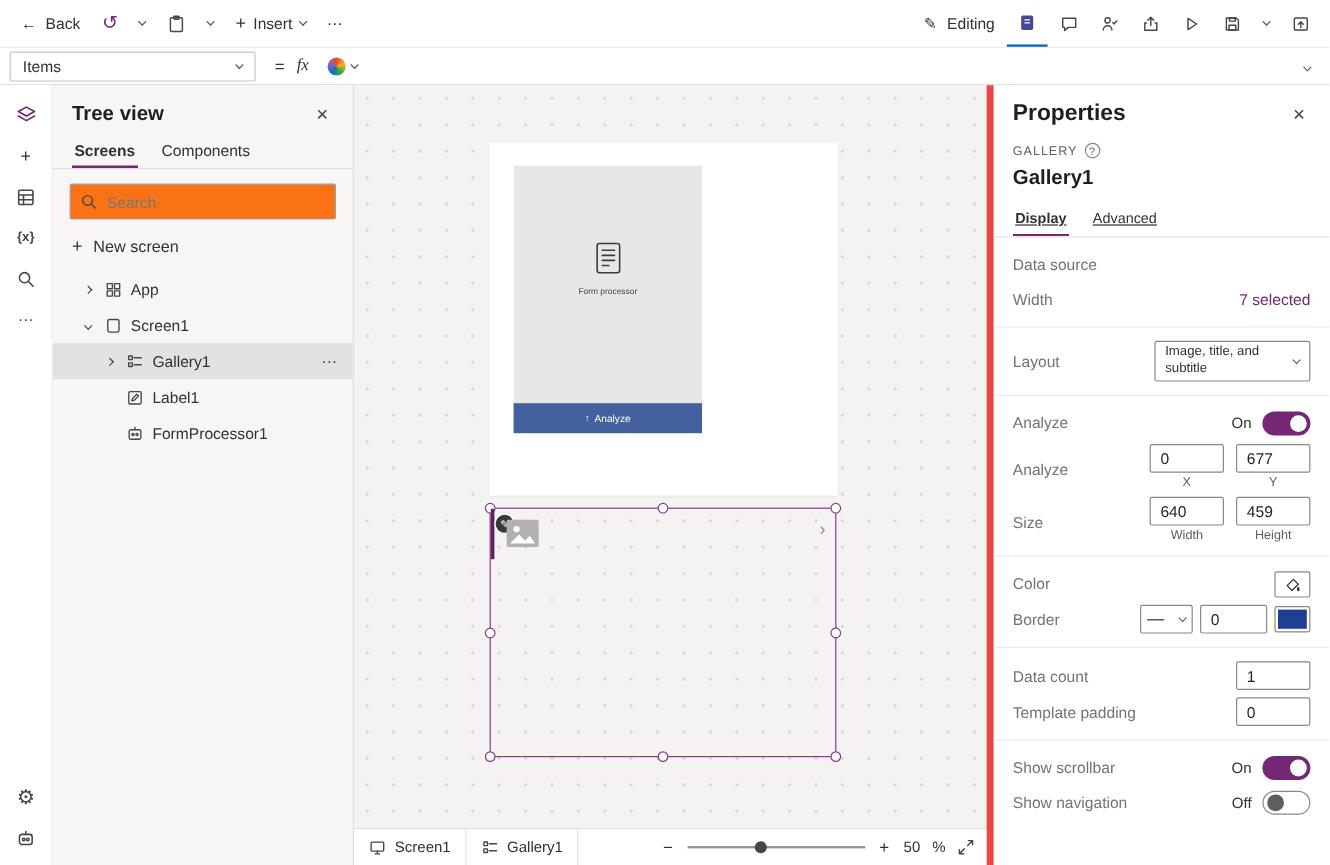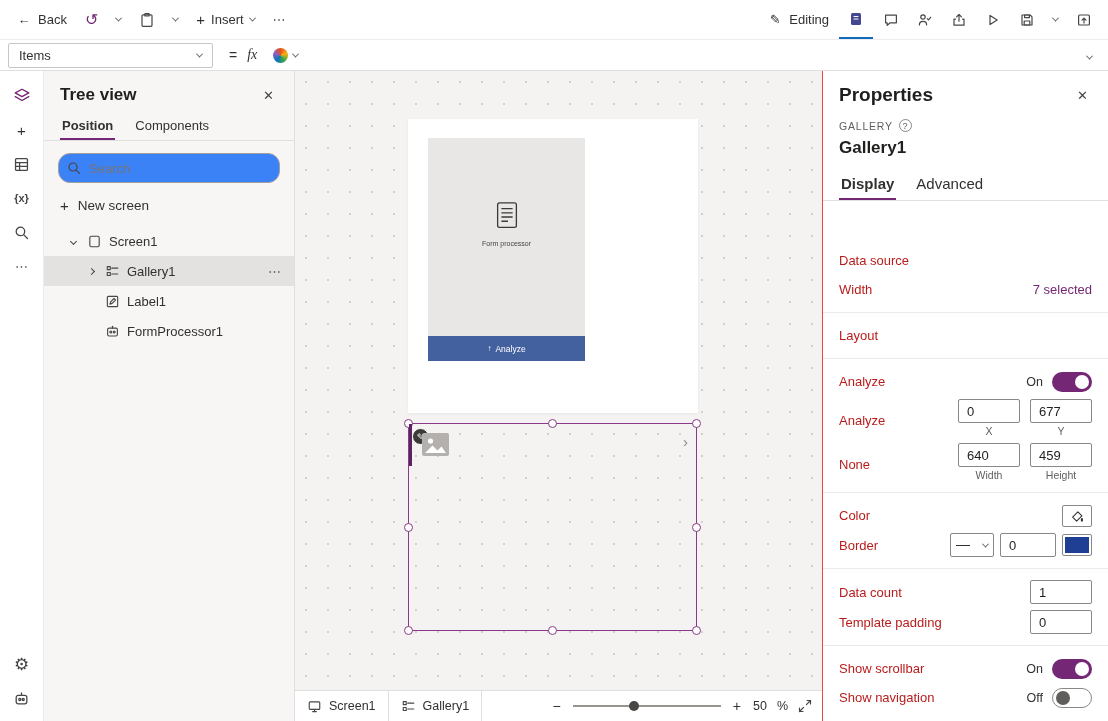--- a/index.html
+++ b/index.html
@@ -49,21 +49,21 @@
 
   
   .treepanel { flex:0 0 251px; background:#f7f6f5; border-right:1px solid #e1dfdd; display:flex; flex-direction:column; }
   .tp-head { display:flex; align-items:center; justify-content:space-between; padding:14px 16px 6px; }
   .tp-title { font-size:17px; font-weight:700; color:#201f1e; }
   .close-btn { font-size:13px; color:#484644; cursor:pointer; padding:2px 4px; }
   .tp-tabs { display:flex; gap:18px; padding:0 16px; border-bottom:1px solid #e1dfdd; }
   .ttab { padding:7px 2px; font-size:13px; cursor:pointer; color:#323130; }
   .ttab.active { font-weight:700; box-shadow:inset 0 -2px 0 #742774; }
   .tp-search { position:relative; margin:12px 14px 6px; }
-  .tp-search input { width:100%; height:30px; border:1px solid #a19f9d; border-radius:12px; background:#3b82f6; padding:0 8px 0 30px; font:13px "Liberation Sans",sans-serif; color:#323130; }
+  .tp-search input { width:100%; height:30px; border:1px solid #a19f9d; border-radius:2px; background:#f97316; padding:0 8px 0 30px; font:13px "Liberation Sans",sans-serif; color:#323130; }
   .tp-search .sic { position:absolute; left:8px; top:7px; }
   .new-screen { display:flex; align-items:center; gap:9px; margin:2px 6px 6px; padding:6px 10px; border:none; background:transparent; font:13.5px "Liberation Sans",sans-serif; color:#323130; cursor:pointer; border-radius:3px; }
   .tree-list { flex:1; overflow:hidden; }
   .trow { display:flex; align-items:center; height:30px; gap:7px; cursor:pointer; font-size:13px; color:#323130; }
   .trow .cwrap { width:14px; display:flex; justify-content:center; }
   .chev-r { display:inline-block; width:5px; height:5px; border-right:1.2px solid #484644; border-bottom:1.2px solid #484644; transform:rotate(-45deg); }
   .chev-d { display:inline-block; width:5px; height:5px; border-right:1.2px solid #484644; border-bottom:1.2px solid #484644; transform:rotate(45deg); }
   .lvl1 { padding-left:22px; }
   .lvl2 { padding-left:40px; }
   .lvl3 { padding-left:61px; }
@@ -93,35 +93,35 @@
 
   .canvas-footer { position:absolute; left:0; right:0; bottom:0; height:31px; background:#fff; border-top:1px solid #e1dfdd; display:flex; align-items:center; }
   .cf-tab { height:100%; display:flex; align-items:center; gap:7px; padding:0 12px; border-right:1px solid #e1dfdd; font-size:12.5px; cursor:pointer; background:#fff; }
   .zoom { margin-left:auto; display:flex; align-items:center; gap:10px; padding-right:10px; font-size:12.5px; }
   .zoom .zbtn { cursor:pointer; font-size:14px; color:#323130; padding:0 2px; }
   .zs { position:relative; width:148px; height:14px; cursor:pointer; }
   .zs-track { position:absolute; left:0; right:0; top:6px; height:2px; background:#98948f; }
   .zs-thumb { position:absolute; left:38%; top:2px; width:10px; height:10px; border-radius:50%; background:#484644; }
 
   
-  .props { flex:0 0 286px; background:#fff; border-left:1px solid #ef4444; display:flex; flex-direction:column; overflow:hidden;gap:37px; }
+  .props { flex:0 0 286px; background:#fff; border-left:6px solid #ef4444; display:flex; flex-direction:column; overflow:hidden; }
   .props-head { padding:13px 16px 0; }
   .props-title { display:flex; justify-content:space-between; align-items:center; }
   .props-title h2 { font-size:19px; font-weight:700; color:#201f1e; }
   .ctl-type { margin-top:13px; display:flex; align-items:center; gap:6px; font-size:10.5px; letter-spacing:.8px; color:#605e5c; }
   .help { width:13px; height:13px; border:1px solid #8a8886; border-radius:50%; font-size:9px; display:flex; align-items:center; justify-content:center; color:#605e5c; cursor:pointer; }
   .ctl-name { margin-top:6px; font-size:17px; font-weight:700; color:#201f1e; }
   .props-tabs { margin:9px -16px 0; padding:0 16px; display:flex; gap:18px; border-bottom:1px solid #e1dfdd; }
-  .ptab { padding:8px 2px; font-size:15px; cursor:pointer; }
+  .ptab { padding:8px 2px; font-size:12px; cursor:pointer;text-decoration:underline; }
   .ptab.active { font-weight:700; box-shadow:inset 0 -2px 0 #742774; }
   .props-body { flex:1; overflow:hidden; }
   .pgroup { padding:8px 0; }
   .pgroup + .pgroup { border-top:1px solid #edebe9; }
   .prow { display:flex; align-items:center; justify-content:space-between; padding:3px 16px; min-height:29px; }
-  .plabel { font-size:13px; color:#b91c1c; }
+  .plabel { font-size:13px; color:#737373; }
   .num-input { width:62px; height:24px; border:1px solid #8a8886; border-radius:2px; padding:2px 8px; font:13px "Liberation Sans",sans-serif; color:#201f1e; background:#fff; }
   .sel-box { border:1px solid #8a8886; border-radius:2px; height:26px; width:130px; background:#fff; display:flex; align-items:center; justify-content:space-between; padding:0 8px; cursor:pointer; }
   .sel-box.disabled { border-color:#d2d0ce; color:#a19f9d; cursor:default; }
   .sel-box.two-line { height:34px; font-size:11px; line-height:1.25; }
   .sel-box.two-line .sel-text { width:96px; }
   .plink { color:#742774; font-size:13px; text-decoration:none; cursor:pointer; }
   .toggle-wrap { display:flex; align-items:center; gap:9px; }
   .state { font-size:12.5px; color:#323130; }
   .toggle { width:40px; height:20px; border-radius:10px; position:relative; cursor:pointer; }
   .toggle.on { background:#742774; }
@@ -297,38 +297,52 @@
       </div>
     </div>
   </nav>
 
   <aside class="treepanel">
     <div class="tp-head">
       <span class="tp-title">Tree view</span>
       <span class="close-btn">✕</span>
     </div>
     <div class="tp-tabs">
-      <span class="ttab active">Position</span>
+      <span class="ttab active">Screens</span>
       <span class="ttab">Components</span>
     </div>
     <div class="tp-search">
       <span class="sic">
         <svg class="svgi" width="16" height="16" viewBox="0 0 16 16">
             <circle cx="7" cy="7" r="4"></circle>
             <path d="m10.2 10.2 3.2 3.2"></path>
           </svg>
       </span>
       <input type="text" placeholder="Search" style="">
     </div>
     <button class="new-screen">
       <span class="plus-glyph">+</span>
       <span>New screen</span>
     </button>
 
     <div class="tree-list">
+      <div class="trow lvl1">
+        <span class="cwrap">
+            <span class="chev-r"></span>
+          </span>
+        <span>
+          <svg class="svgi" width="15" height="15" viewBox="0 0 16 16">
+              <rect x="2.5" y="2.5" width="4.6" height="4.6"></rect>
+              <rect x="9" y="2.5" width="4.6" height="4.6"></rect>
+              <rect x="2.5" y="9" width="4.6" height="4.6"></rect>
+              <rect x="9" y="9" width="4.6" height="4.6"></rect>
+            </svg>
+        </span>
+        <span>App</span>
+      </div>
       <div class="trow lvl1">
         <span class="cwrap">
             <span class="chev-d"></span>
           </span>
         <span>
           <svg class="svgi" width="15" height="15" viewBox="0 0 16 16">
               <rect x="3" y="2.4" width="10" height="11.2" rx="1.6"></rect>
             </svg>
         </span>
         <span>Screen1</span>
@@ -474,20 +488,24 @@
         </div>
         <div class="prow">
           <span class="plabel">Width</span>
           <a class="plink">7 selected</a>
         </div>
       </div>
 
       <div class="pgroup">
         <div class="prow">
           <span class="plabel">Layout</span>
+          <div class="sel-box two-line">
+            <span class="sel-text">Image, title, and subtitle</span>
+            <span class="chev"></span>
+          </div>
         </div>
       </div>
 
       <div class="pgroup">
         <div class="prow">
           <span class="plabel">Analyze</span>
           <div class="toggle-wrap">
             <span class="state">On</span>
             <div class="toggle on"></div>
           </div>
@@ -499,21 +517,21 @@
               <input class="num-input" value="0" style="">
               <span class="sub">X</span>
             </div>
             <div class="col">
               <input class="num-input" value="677" style="">
               <span class="sub">Y</span>
             </div>
           </div>
         </div>
         <div class="prow top">
-          <span class="plabel" style="padding-top:5px">None</span>
+          <span class="plabel" style="padding-top:5px">Size</span>
           <div class="pair">
             <div class="col">
               <input class="num-input" value="640" style="">
               <span class="sub">Width</span>
             </div>
             <div class="col">
               <input class="num-input" value="459" style="">
               <span class="sub">Height</span>
             </div>
           </div>

